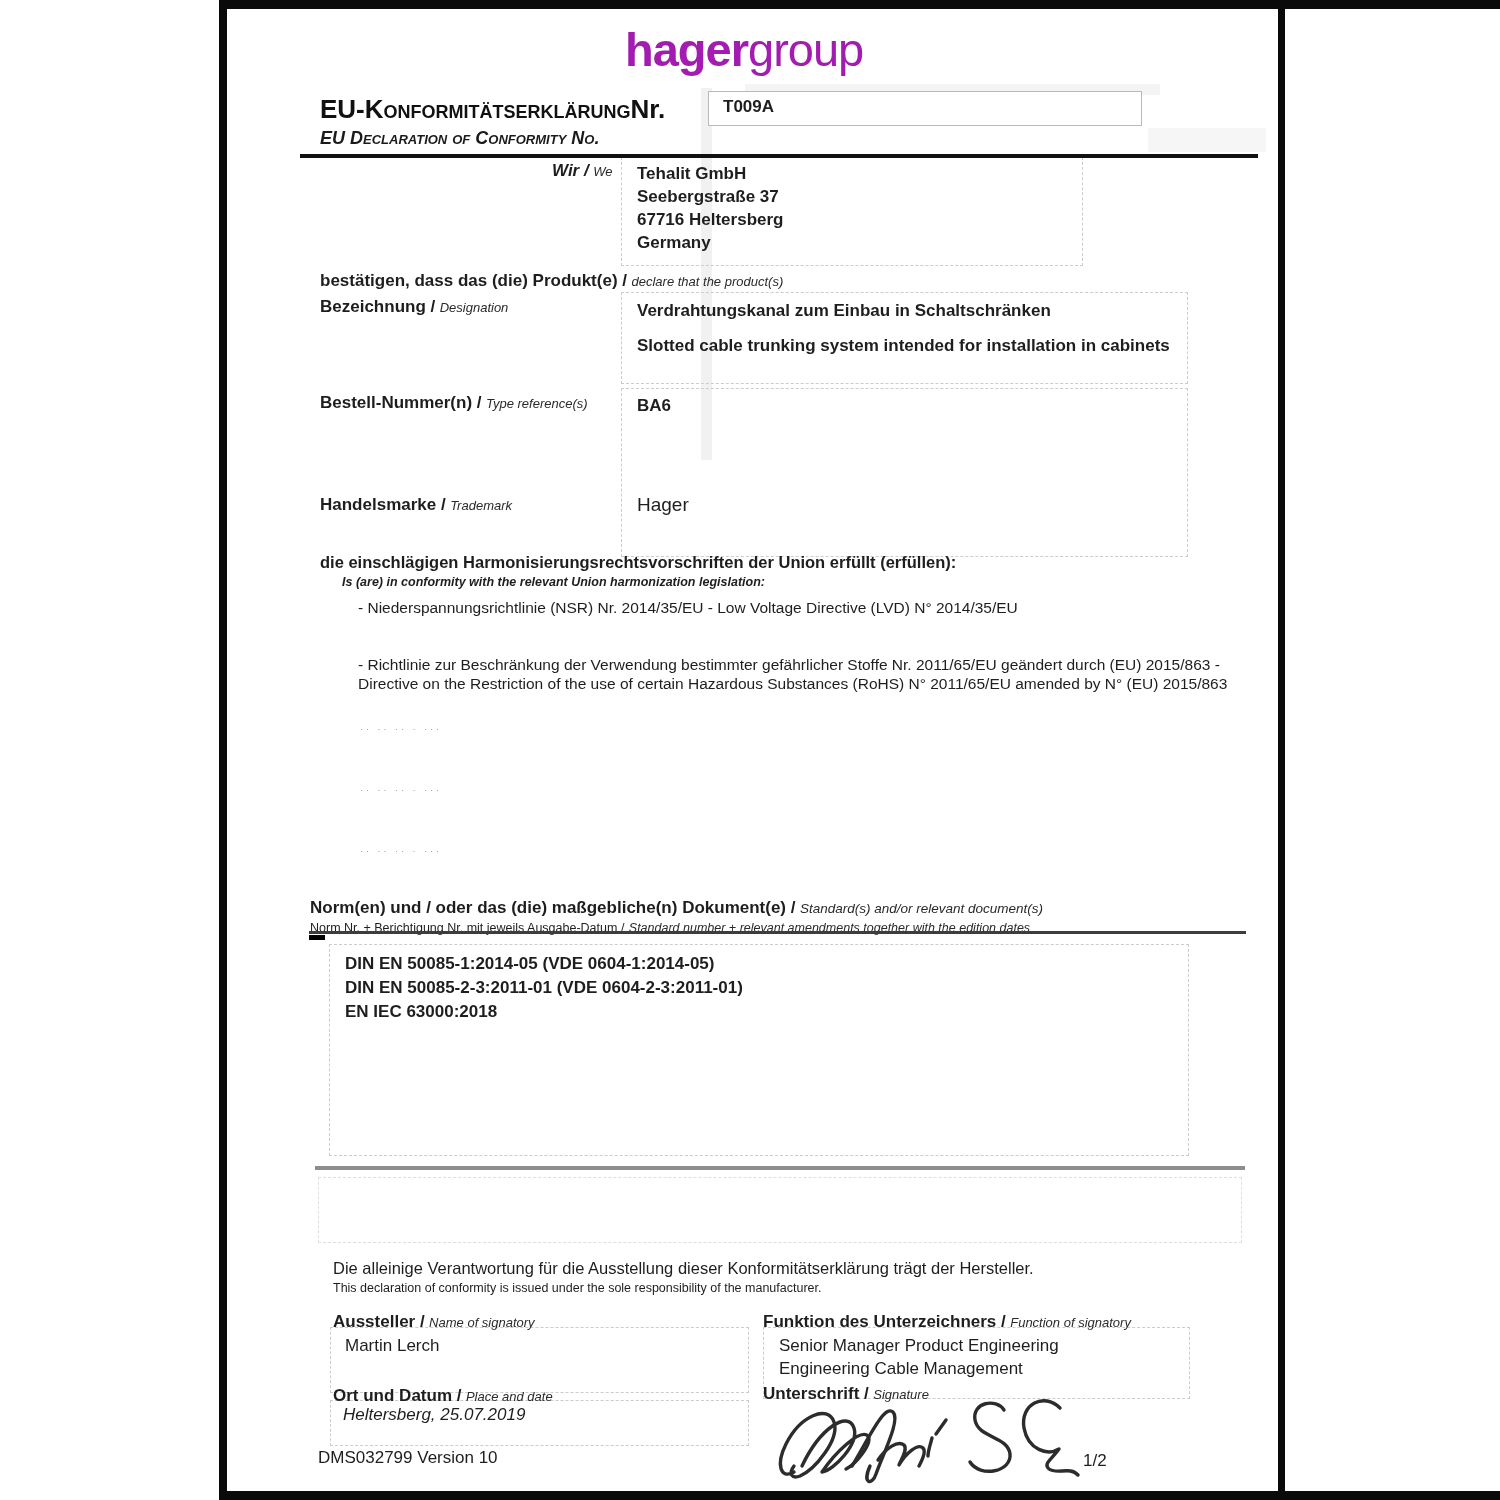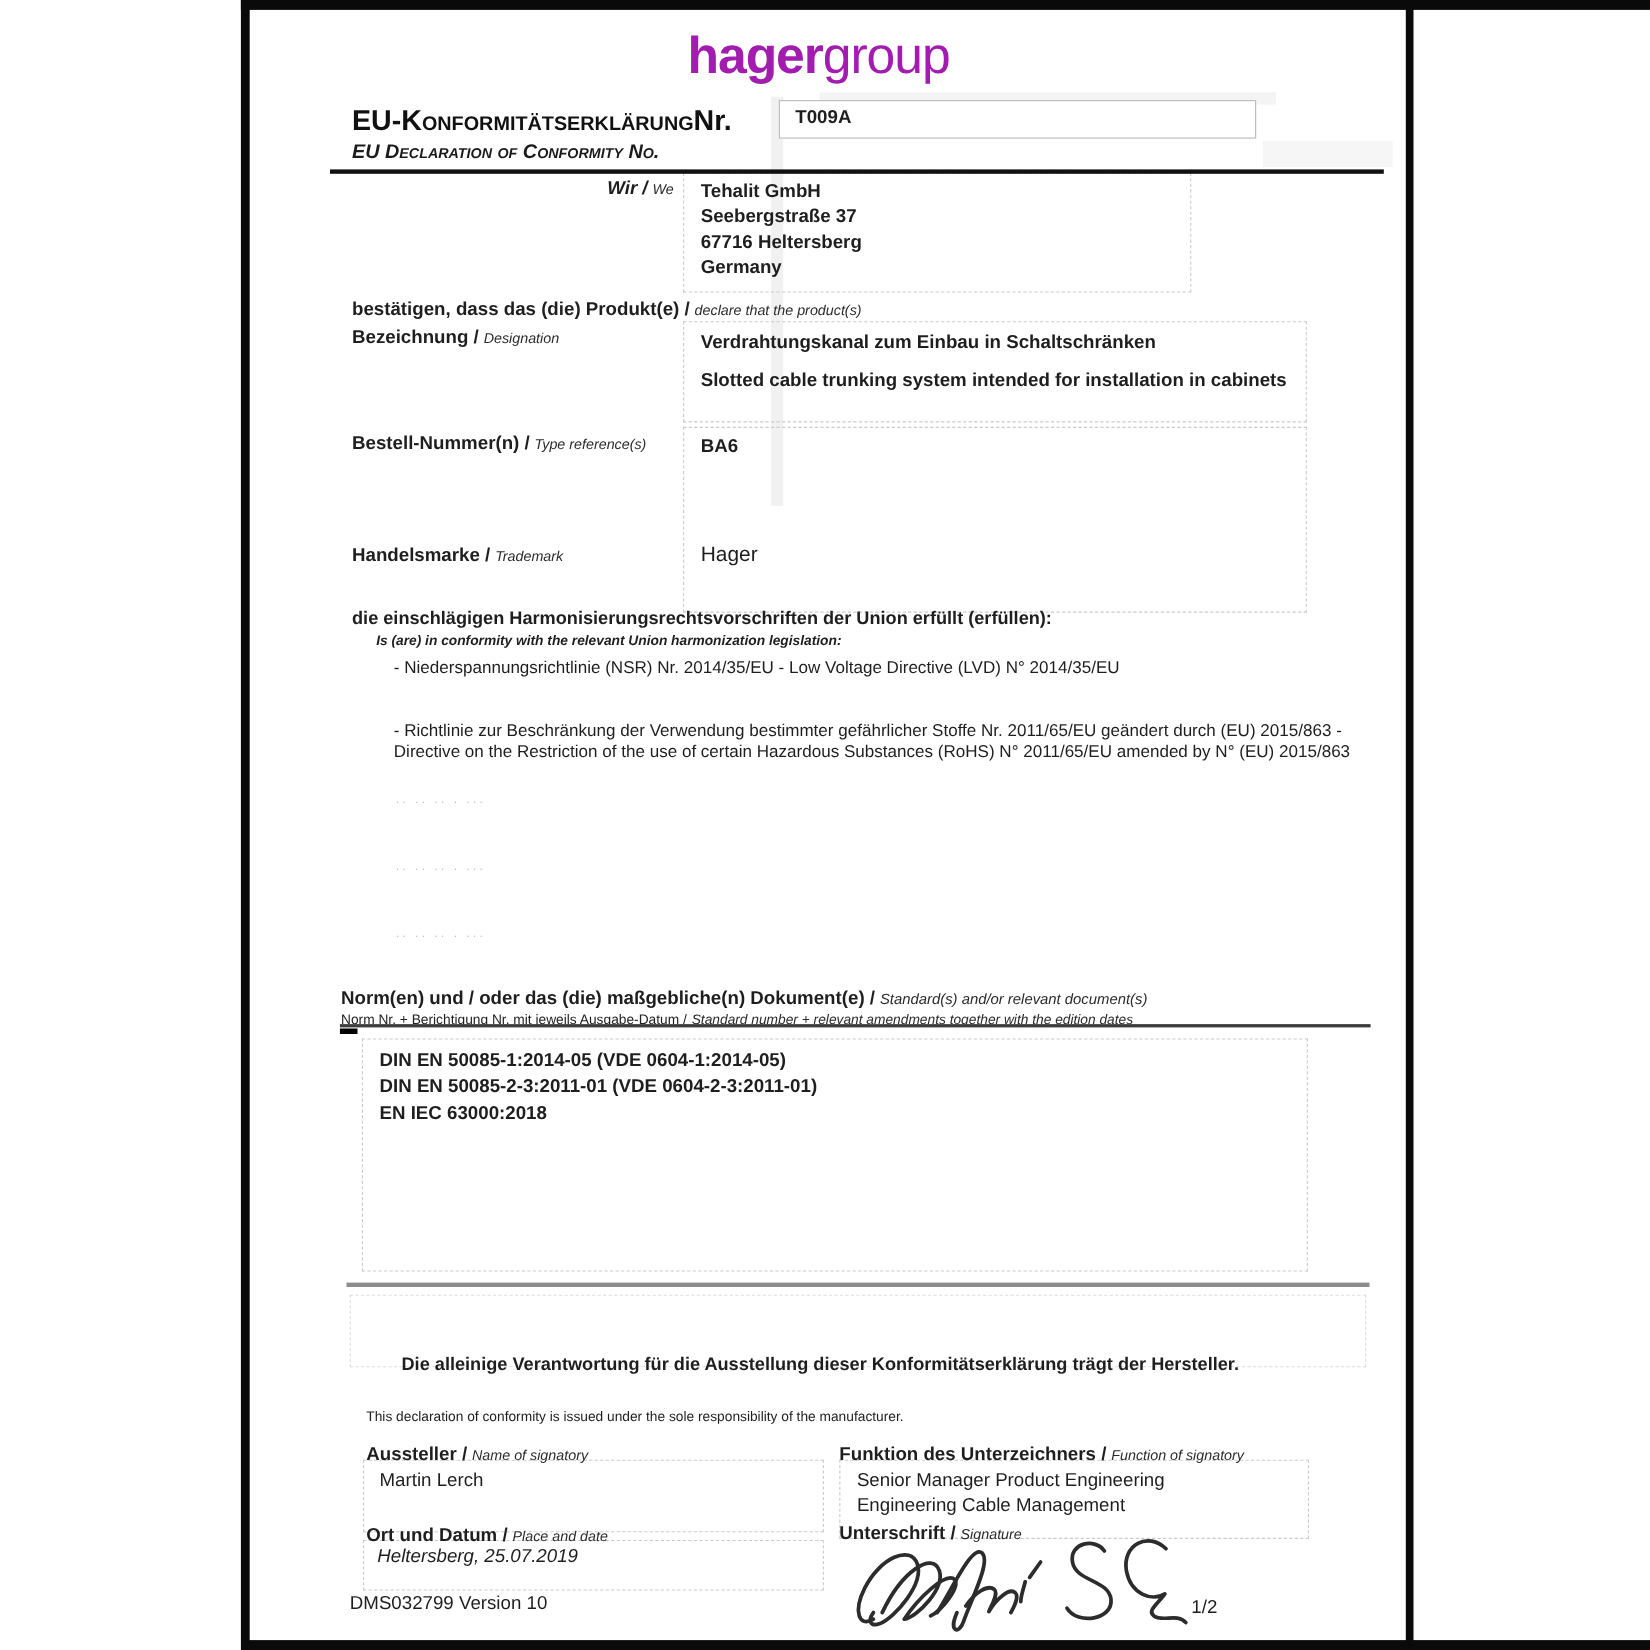--- a/index.html
+++ b/index.html
@@ -123,21 +123,21 @@
   <div class="abs rule" style="left:309px;top:935px;width:16px;height:5px;background:#000;"></div>
   <div class="abs vbox" style="left:329px;top:944px;width:858px;height:210px;"></div>
   <div class="abs btxt" style="left:345px;top:952px;line-height:24px;">
     <div>DIN EN 50085-1:2014-05 (VDE 0604-1:2014-05)</div>
     <div>DIN EN 50085-2-3:2011-01 (VDE 0604-2-3:2011-01)</div>
     <div>EN IEC 63000:2018</div>
   </div>
   <div class="abs rule" style="left:315px;top:1166px;width:930px;height:4px;background:#8d8d8d;"></div>
   <div class="abs vbox" style="left:318px;top:1177px;width:922px;height:64px;border-color:#dedede;"></div>
 
-  <div class="abs" style="left:333px;top:1231px;font-weight:700;font-size:16.5px;z-index:2;margin-left:32px;">Die alleinige Verantwortung für die Ausstellung dieser Konformitätserklärung trägt der Hersteller.</div>
+  <div class="abs" style="left:333px;top:1259px;font-weight:400;font-size:16.5px;z-index:2;">Die alleinige Verantwortung für die Ausstellung dieser Konformitätserklärung trägt der Hersteller.</div>
   <div class="abs" style="left:333px;top:1281px;font-size:12.5px;z-index:2;">This declaration of conformity is issued under the sole responsibility of the manufacturer.</div>
 
   <div class="abs lbl" style="left:333px;top:1312px;">
     <span class="de">Aussteller /</span>
     <span class="en">Name of signatory</span>
   </div>
   <div class="abs lbl" style="left:763px;top:1312px;">
     <span class="de">Funktion des Unterzeichners /</span>
     <span class="en">Function of signatory</span>
   </div>

